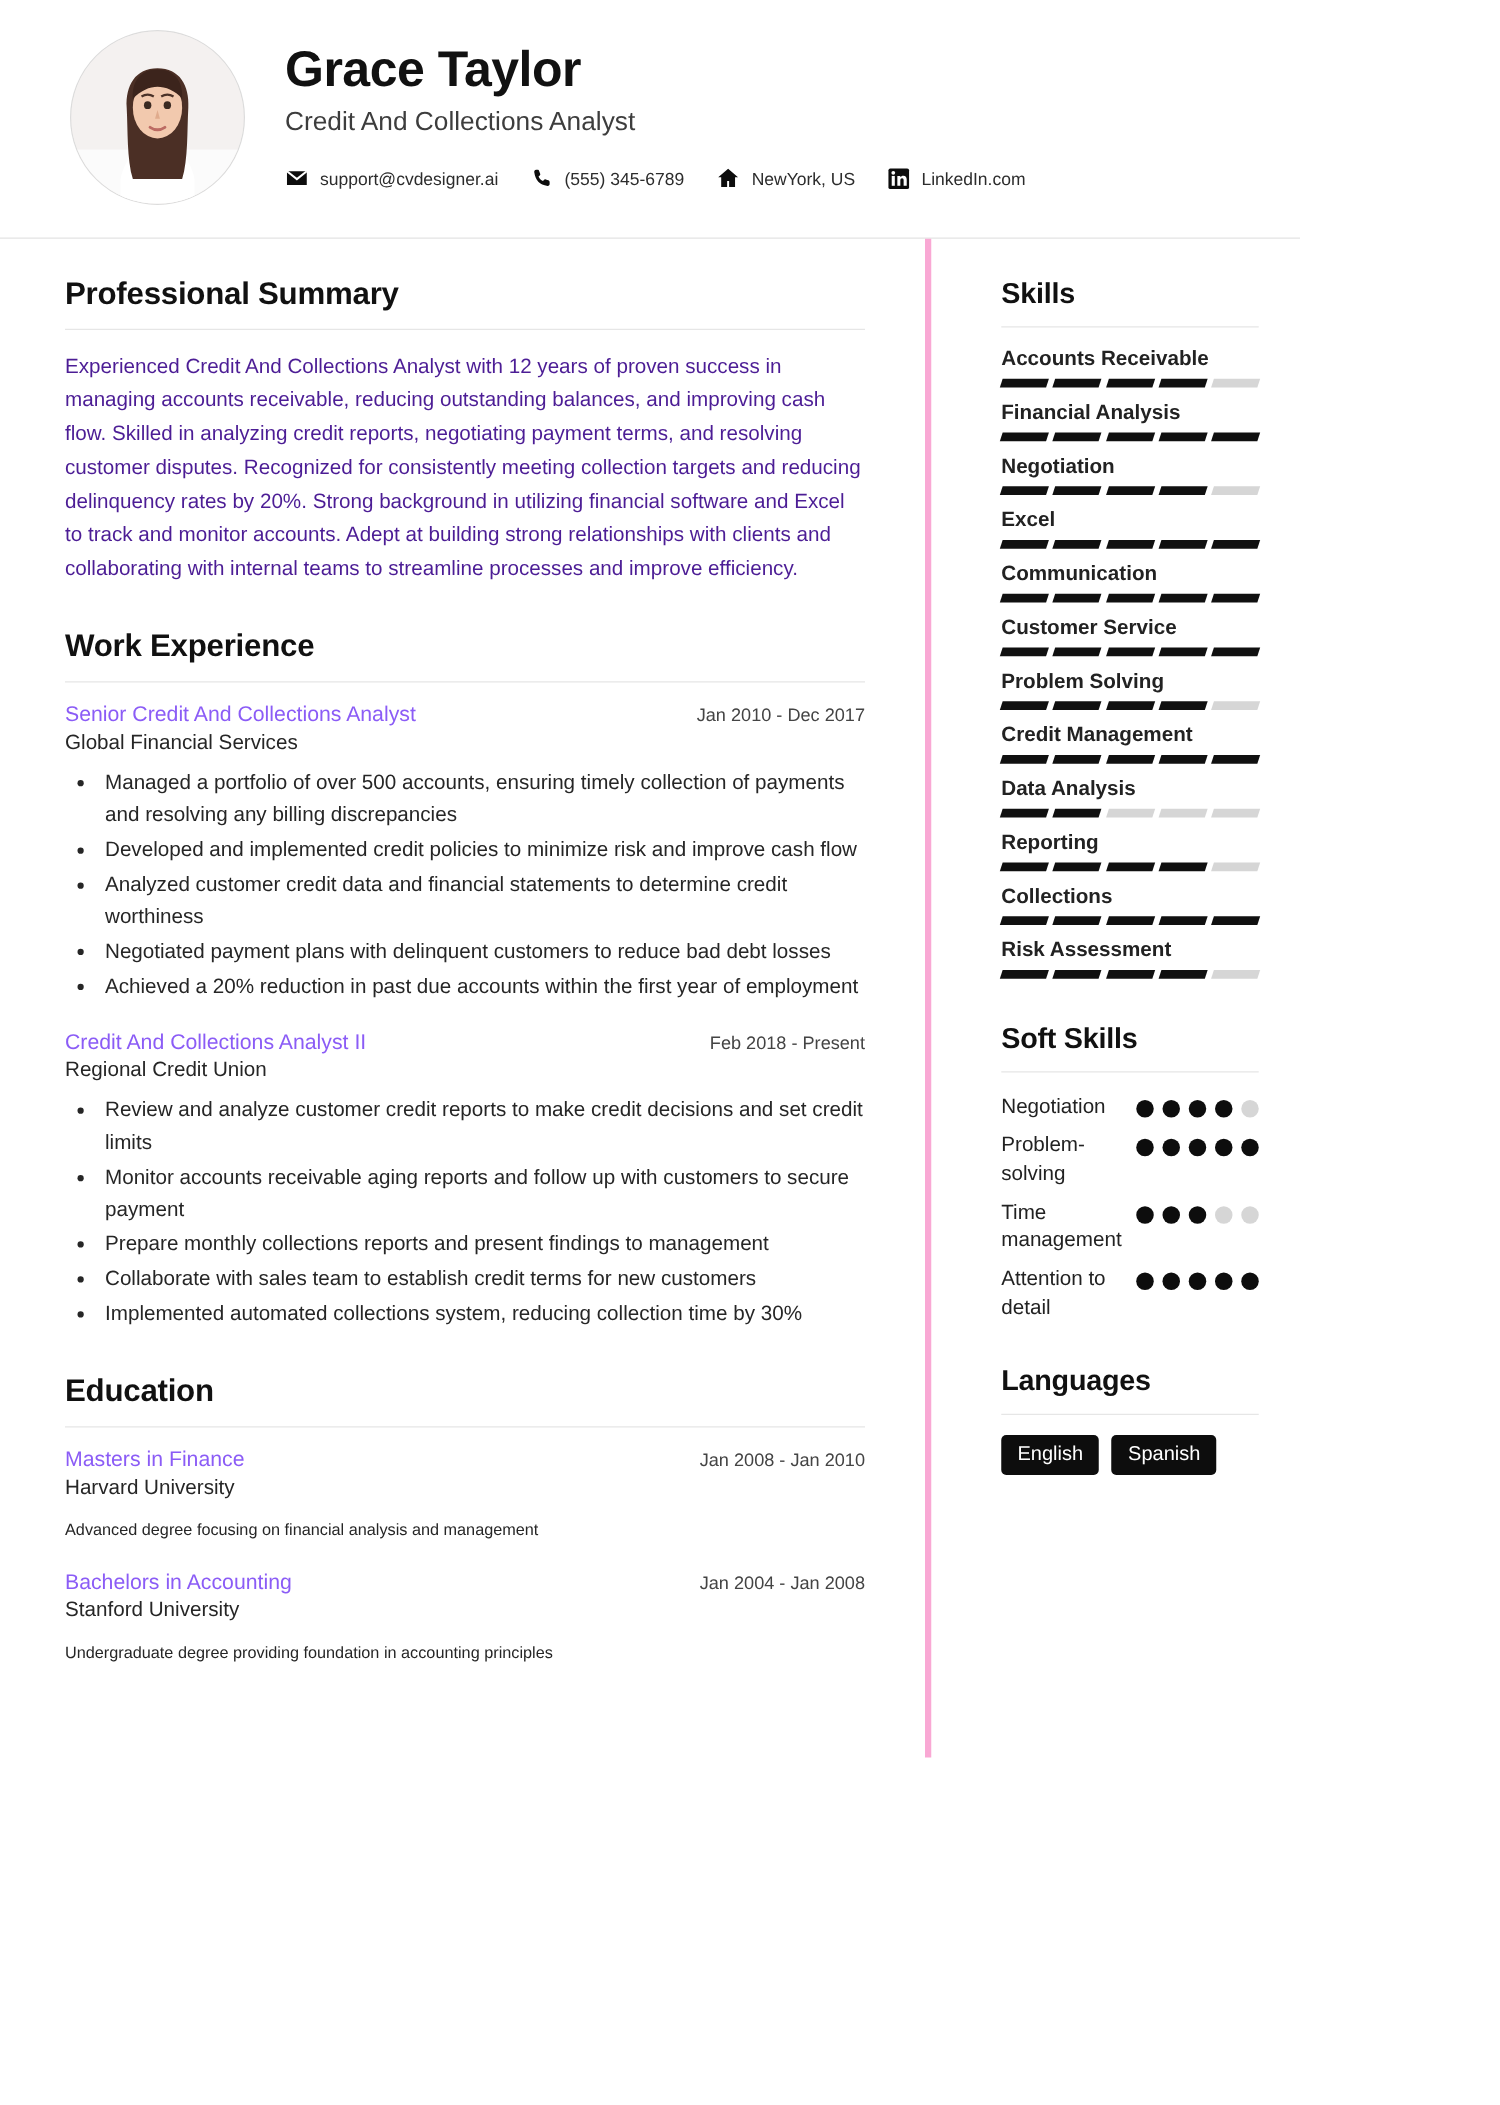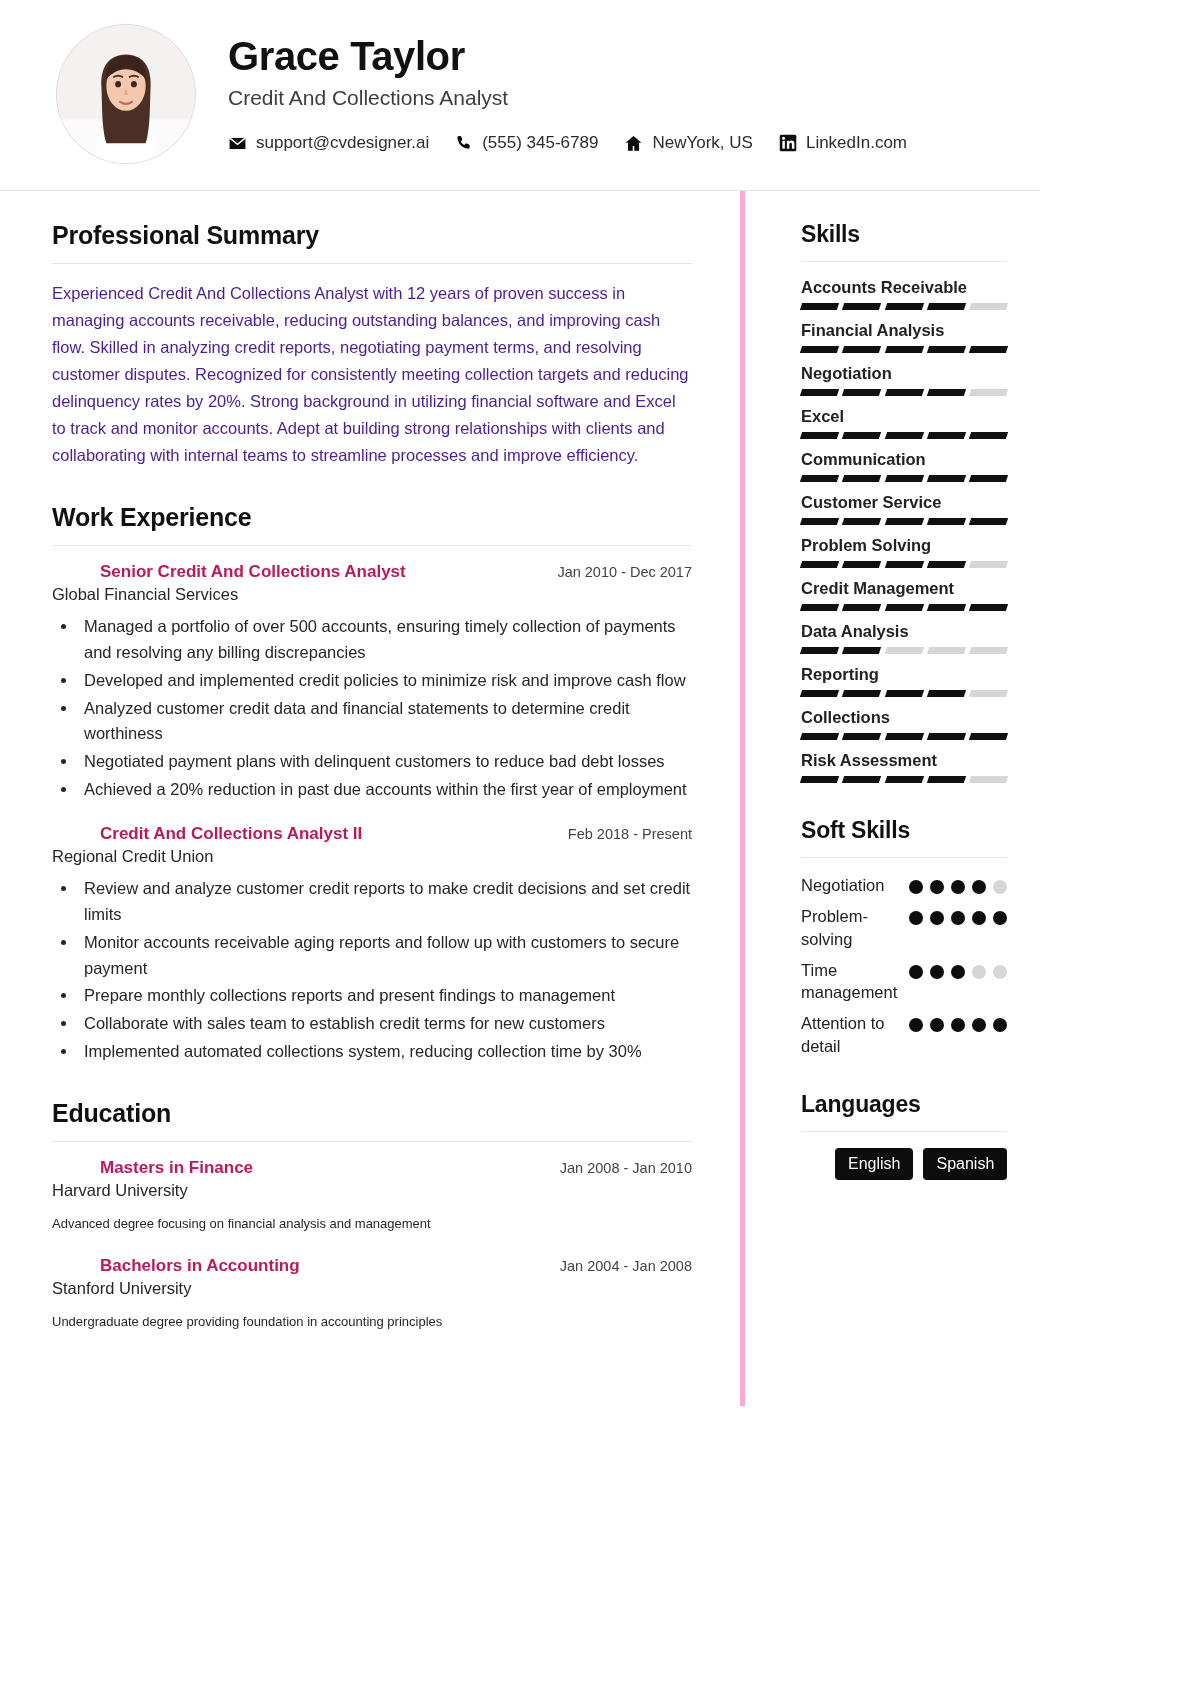--- a/index.html
+++ b/index.html
@@ -53,21 +53,21 @@
     display: flex;
     align-items: center;
     gap: 26px;
     margin-top: 23px;
     flex-wrap: wrap;
   }
   .contact {
     display: flex;
     align-items: center;
     gap: 9px;
-    font-size: 17px;
+    font-size: 14px;
     color: #2c2c2c;
   }
   .contact svg { display: block; }
 
   
   .body {
     display: flex;
     align-items: stretch;
   }
   .col-main {
@@ -106,23 +106,22 @@
   
   .entry { margin-bottom: 22px; }
   .entry-head {
     display: flex;
     justify-content: space-between;
     align-items: baseline;
     gap: 14px;
   }
   .entry-role {
     font-size: 17px;
-    font-weight: bold;
-    color: #be185d;
-    margin-left: 48px;
+    font-weight: normal;
+    color: #8b5cf6;
   }
   .entry-date {
     font-size: 14.5px;
     color: #444444;
     white-space: nowrap;
   }
   .entry-org {
     font-size: 16.5px;
     color: #262626;
     margin-top: 3px;
@@ -185,21 +184,21 @@
   }
   .dot {
     width: 14px;
     height: 14px;
     border-radius: 50%;
     background: #d6d6d6;
   }
   .dot.on { background: #0d0d0d; }
 
   
-  .langs { display: flex; gap: 10px; flex-wrap: wrap; justify-content: flex-end; }
+  .langs { display: flex; gap: 10px; flex-wrap: wrap; }
   .lang-chip {
     background: #0d0d0d;
     color: #ffffff;
     font-size: 16px;
     padding: 6px 13px 7px 13px;
     border-radius: 4px;
     line-height: 1.2;
   }
 </style>
 </head>

